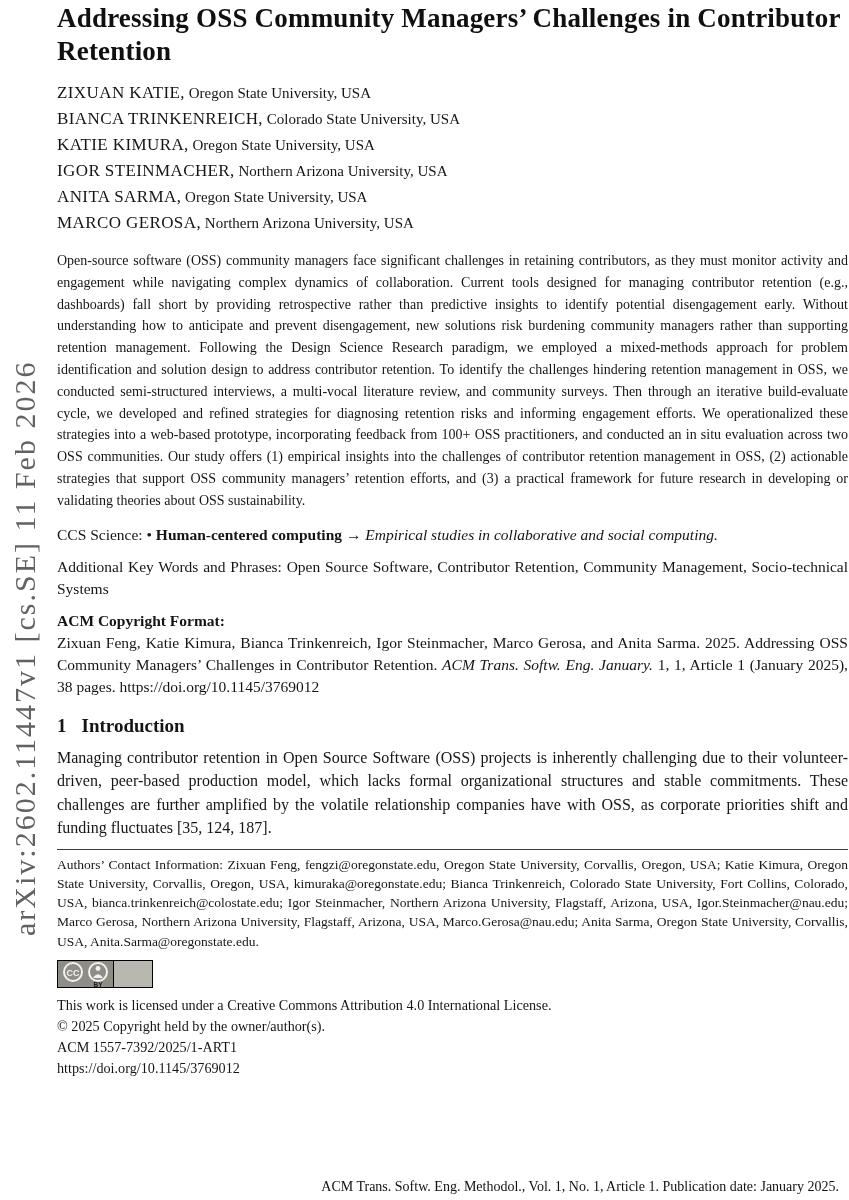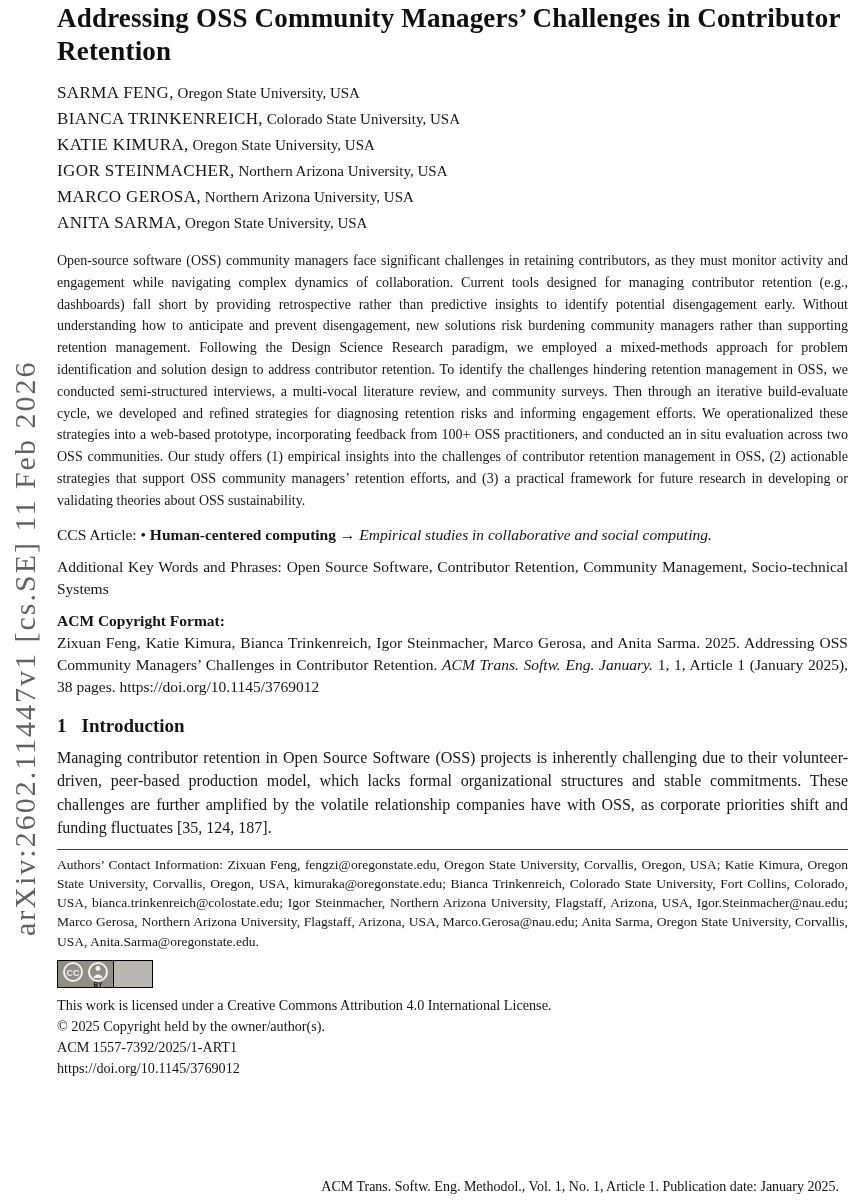--- a/index.html
+++ b/index.html
@@ -56,43 +56,43 @@
 <body>
 
 <div class="arxiv-strip">arXiv:2602.11447v1  [cs.SE]  11 Feb 2026</div>
 
 <div class="page">
 
   <div class="title">Addressing OSS Community Managers’ Challenges in Contributor Retention</div>
 
   <div class="authors">
     <div class="author-line">
-      <span class="author-name">SARMA FENG,</span><span class="author-affil"> Oregon State University, USA</span>
+      <span class="author-name">ZIXUAN KATIE,</span><span class="author-affil"> Oregon State University, USA</span>
     </div>
     <div class="author-line">
       <span class="author-name">BIANCA TRINKENREICH,</span><span class="author-affil"> Colorado State University, USA</span>
     </div>
     <div class="author-line">
       <span class="author-name">KATIE KIMURA,</span><span class="author-affil"> Oregon State University, USA</span>
     </div>
     <div class="author-line">
       <span class="author-name">IGOR STEINMACHER,</span><span class="author-affil"> Northern Arizona University, USA</span>
     </div>
     <div class="author-line">
-      <span class="author-name">MARCO GEROSA,</span><span class="author-affil"> Northern Arizona University, USA</span>
+      <span class="author-name">ANITA SARMA,</span><span class="author-affil"> Oregon State University, USA</span>
     </div>
     <div class="author-line">
-      <span class="author-name">ANITA SARMA,</span><span class="author-affil"> Oregon State University, USA</span>
+      <span class="author-name">MARCO GEROSA,</span><span class="author-affil"> Northern Arizona University, USA</span>
     </div>
   </div>
 
   <div class="abstract">Open-source software (OSS) community managers face significant challenges in retaining contributors, as they must monitor activity and engagement while navigating complex dynamics of collaboration. Current tools designed for managing contributor retention (e.g., dashboards) fall short by providing retrospective rather than predictive insights to identify potential disengagement early. Without understanding how to anticipate and prevent disengagement, new solutions risk burdening community managers rather than supporting retention management. Following the Design Science Research paradigm, we employed a mixed-methods approach for problem identification and solution design to address contributor retention. To identify the challenges hindering retention management in OSS, we conducted semi-structured interviews, a multi-vocal literature review, and community surveys. Then through an iterative build-evaluate cycle, we developed and refined strategies for diagnosing retention risks and informing engagement efforts. We operationalized these strategies into a web-based prototype, incorporating feedback from 100+ OSS practitioners, and conducted an in situ evaluation across two OSS communities. Our study offers (1) empirical insights into the challenges of contributor retention management in OSS, (2) actionable strategies that support OSS community managers’ retention efforts, and (3) a practical framework for future research in developing or validating theories about OSS sustainability.</div>
 
   <div class="ccs">
-    <span>CCS Article: • </span><span class="ccs-bold">Human-centered computing</span><span> → </span><span class="ccs-italic">Empirical studies in collaborative and social computing.</span>
+    <span>CCS Science: • </span><span class="ccs-bold">Human-centered computing</span><span> → </span><span class="ccs-italic">Empirical studies in collaborative and social computing.</span>
   </div>
 
   <div class="keywords">Additional Key Words and Phrases: Open Source Software, Contributor Retention, Community Management, Socio-technical Systems</div>
 
   <div class="acm-ref-heading">ACM Copyright Format:</div>
   <div class="acm-ref">
     <span>Zixuan Feng, Katie Kimura, Bianca Trinkenreich, Igor Steinmacher, Marco Gerosa, and Anita Sarma. 2025. Addressing OSS Community Managers’ Challenges in Contributor Retention. </span><span class="journal-italic">ACM Trans. Softw. Eng. January.</span><span> 1, 1, Article 1 (January 2025), 38 pages. </span><a class="plain-link" href="#">https://doi.org/10.1145/3769012</a>
   </div>
 
   <div class="section-heading">

